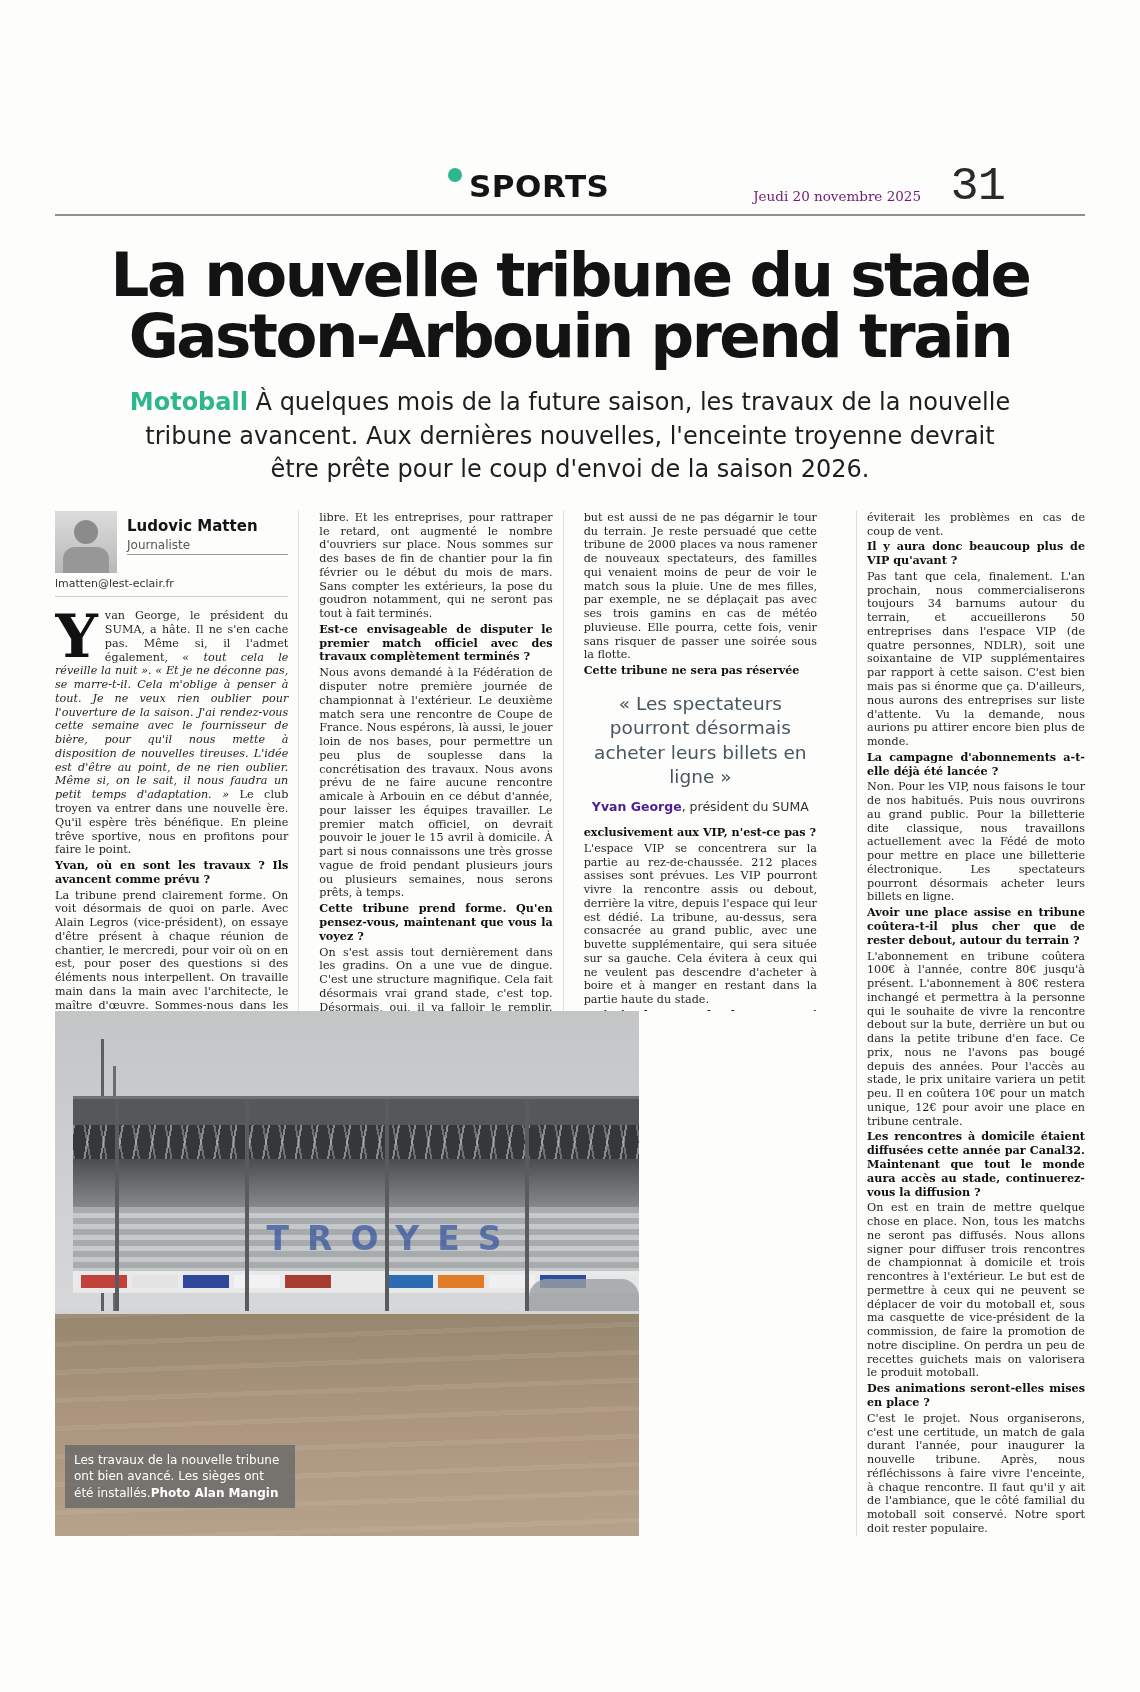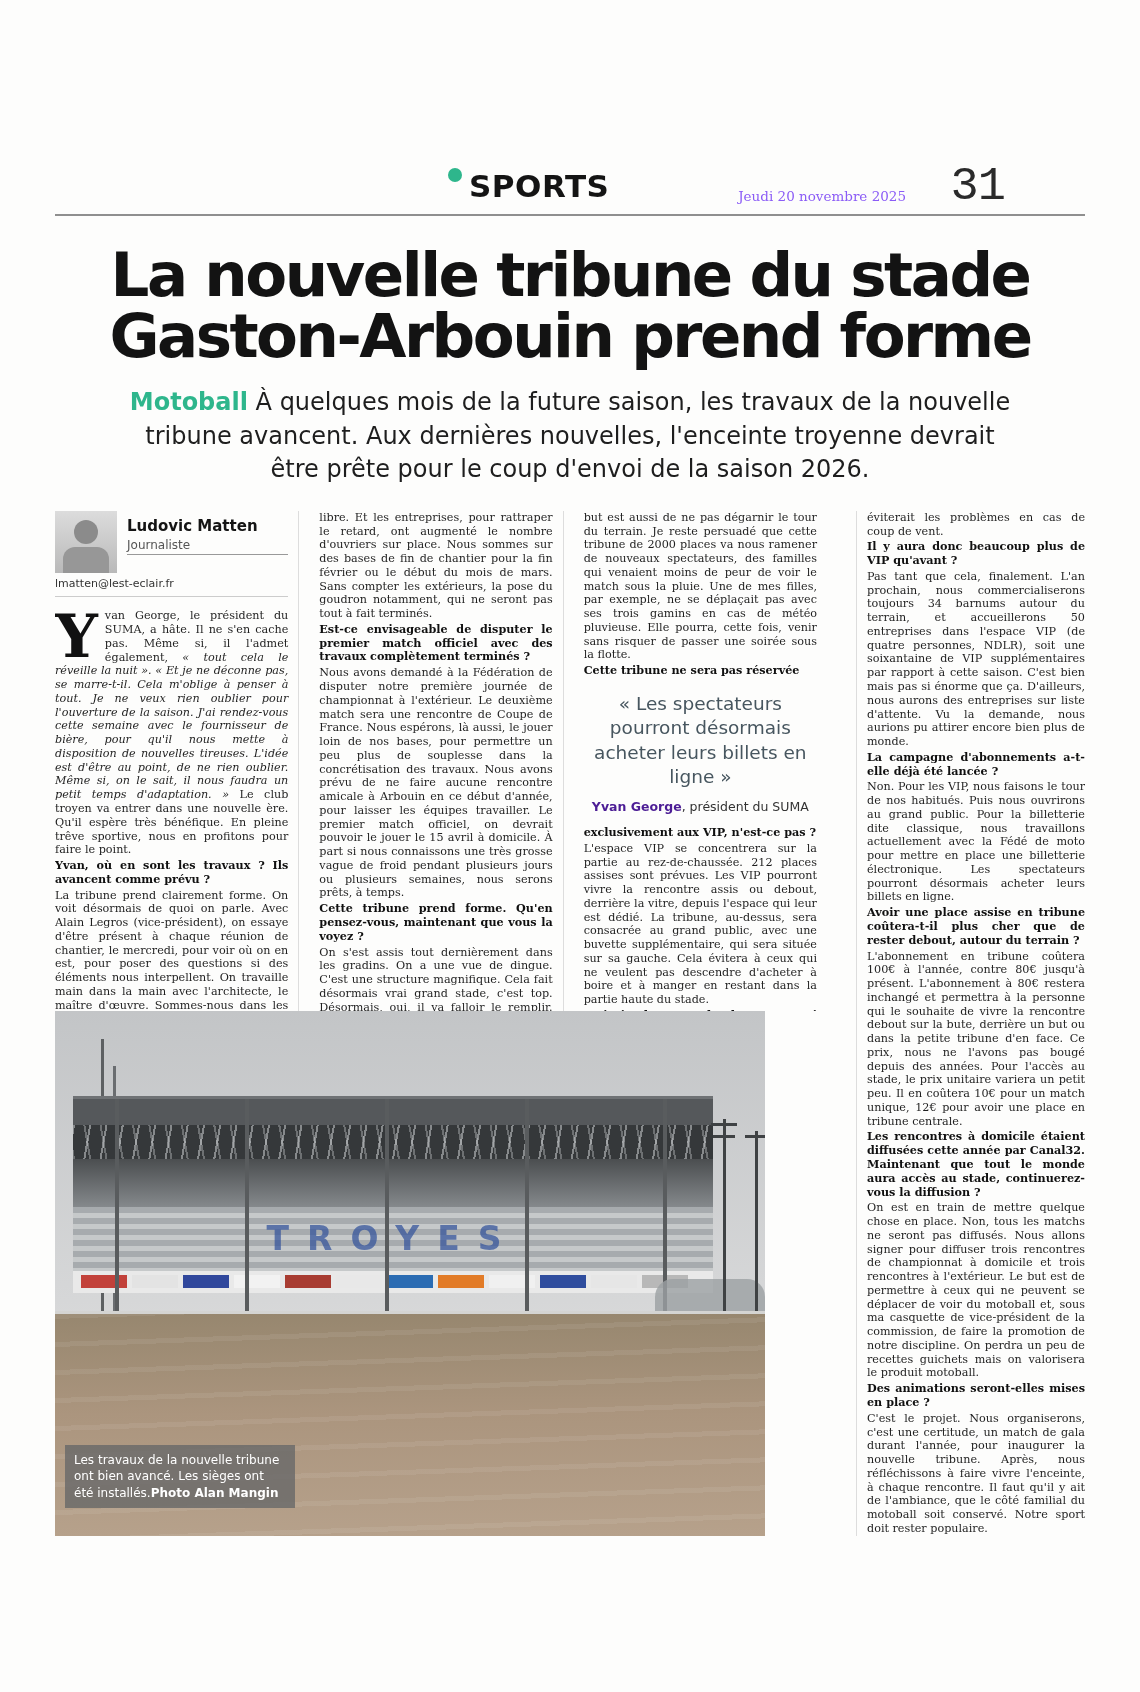--- a/index.html
+++ b/index.html
@@ -5,21 +5,21 @@
   html,body{margin:0;padding:0;background:#e9e9e7;}
   .page{
     position:relative;width:1140px;height:1692px;margin:0 auto;
     background:#fdfdfc;color:#1c1c1c;
     font-family:"DejaVu Serif", serif;
   }
   
   .masthead{position:relative;margin:0 55px;padding-top:172px;height:42px;border-bottom:2px solid #8f8f8f;}
   .mh-title{position:absolute;left:393px;top:168px;font-family:"DejaVu Sans",sans-serif;font-weight:800;font-size:31px;letter-spacing:.5px;color:#141414;display:flex;align-items:flex-start;gap:7px;}
   .mh-dot{width:14px;height:14px;border-radius:50%;background:#2eb68c;display:inline-block;}
-  .mh-date{position:absolute;right:179px;top:188px;font-size:13.5px;color:#8b5cf6;}
+  .mh-date{position:absolute;right:164px;top:188px;font-size:13.5px;color:#701a75;}
   .mh-num{position:absolute;right:80px;top:160px;font-family:Liberation Mono, monospace;font-size:47px;font-weight:400;color:#2a2a2a;letter-spacing:-1px;}
   
   .headline{margin:28px 70px 0;text-align:center;font-family:"DejaVu Sans",sans-serif;font-weight:800;font-size:61px;line-height:1.0;letter-spacing:-2.5px;color:#131313;}
   .standfirst{margin:20px auto 0;width:905px;text-align:center;font-family:"DejaVu Sans",sans-serif;font-size:24px;line-height:1.4;color:#1e1e1e;}
   .kicker{color:#2eb68c;font-weight:800;}
   
   .body{display:flex;margin:24px 55px 0;gap:29px;}
   .leftwrap{width:772px;}
   .threecols{display:flex;height:500px;overflow:hidden;}
   .col{font-size:11.2px;line-height:1.23;text-align:justify;color:#1f1f1f;}
@@ -38,21 +38,21 @@
   .a-meta{flex:1;padding-top:8px;}
   .a-name{font-family:"DejaVu Sans",sans-serif;font-weight:800;font-size:15px;line-height:1.05;color:#141414;}
   .a-role{font-family:"DejaVu Sans",sans-serif;font-size:12px;color:#555;border-bottom:1px solid #999;padding:3px 0 2px;}
   .a-email{font-family:"DejaVu Sans",sans-serif;font-size:11px;color:#333;border-bottom:1px solid #ccc;padding-bottom:6px;margin-bottom:12px;}
   
   .pullquote{margin:14px 2px 12px;text-align:center;}
   .pq-text{font-family:"DejaVu Sans",sans-serif;font-size:18.5px;line-height:1.32;color:#47565f;}
   .pq-by{margin-top:9px;font-family:"DejaVu Sans",sans-serif;font-size:12.5px;color:#333;}
   .pq-by b{color:#4c1d95;}
   
-  .photo{position:relative;width:710px;height:525px;margin-top:0;overflow:hidden;background:#c9cbcc;}
+  .photo{position:relative;width:584px;height:525px;margin-top:0;overflow:hidden;background:#c9cbcc;}
   .ph-sky{position:absolute;inset:0;background:linear-gradient(#c3c5c7,#d6d7d8 55%,#dededd 75%);}
   .ph-crane{position:absolute;left:46px;top:28px;width:3px;height:272px;background:#5d6062;}
   .ph-crane2{position:absolute;left:58px;top:55px;width:3px;height:245px;background:#6a6d70;}
   .ph-stand{position:absolute;left:18px;top:85px;width:640px;height:217px;}
   .ph-roof{height:26px;background:#55585b;border-top:3px solid #6f7275;}
   .ph-truss{height:34px;background:#35383a;background-image:repeating-linear-gradient(100deg,rgba(215,218,220,.5) 0 2px,transparent 2px 16px),repeating-linear-gradient(80deg,rgba(215,218,220,.35) 0 2px,transparent 2px 16px);}
   .ph-under{height:48px;background:linear-gradient(#4b4e50,#85898c);}
   .ph-seats{height:64px;background:repeating-linear-gradient(180deg,#a7abae 0 6px,#c6c9ca 6px 11px);display:flex;align-items:center;justify-content:center;}
   .ph-seats span{font-family:"DejaVu Sans",sans-serif;font-weight:800;font-size:33px;letter-spacing:18px;color:#33539c;opacity:.72;}
   .ph-barrier{height:22px;background:#e9e9e9;display:flex;align-items:center;gap:5px;padding:0 8px;}
@@ -76,21 +76,21 @@
     <div class="mh-title">
       <span class="mh-dot"></span>
       <span>SPORTS</span>
     </div>
     <div class="mh-date">Jeudi 20 novembre 2025</div>
     <div class="mh-num">31</div>
   </div>
 
   <h1 class="headline">
     <span>La nouvelle tribune du stade</span><br>
-    <span>Gaston-Arbouin prend forme</span>
+    <span>Gaston-Arbouin prend train</span>
   </h1>
 
   <p class="standfirst">
     <span class="kicker">Motoball</span><span> À quelques mois de la future saison, les travaux de la nouvelle tribune avancent. Aux dernières nouvelles, l'enceinte troyenne devrait être prête pour le coup d'envoi de la saison 2026.</span>
   </p>
 
   <div class="body">
     <div class="leftwrap">
       <div class="threecols">
 

